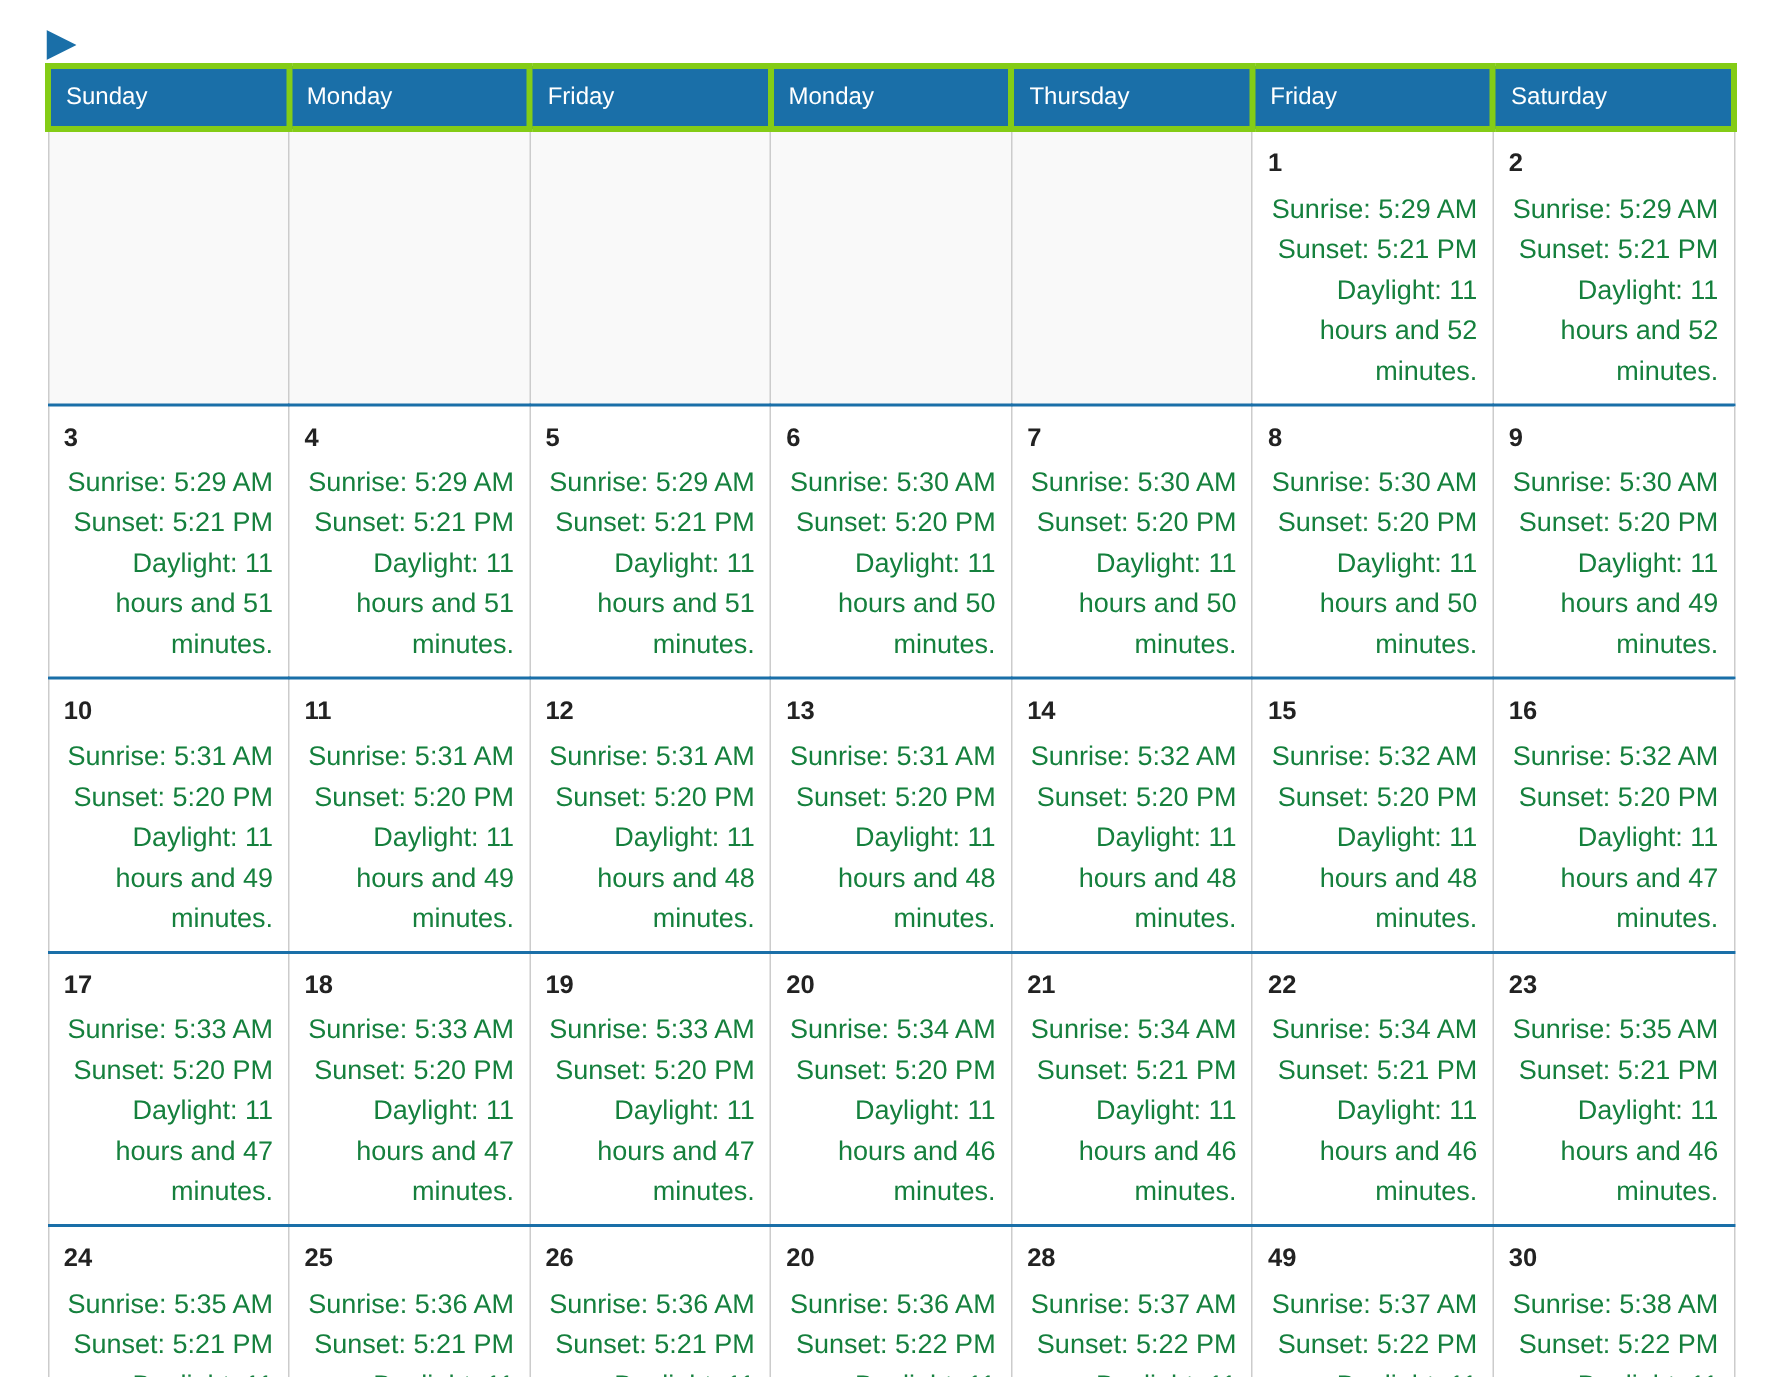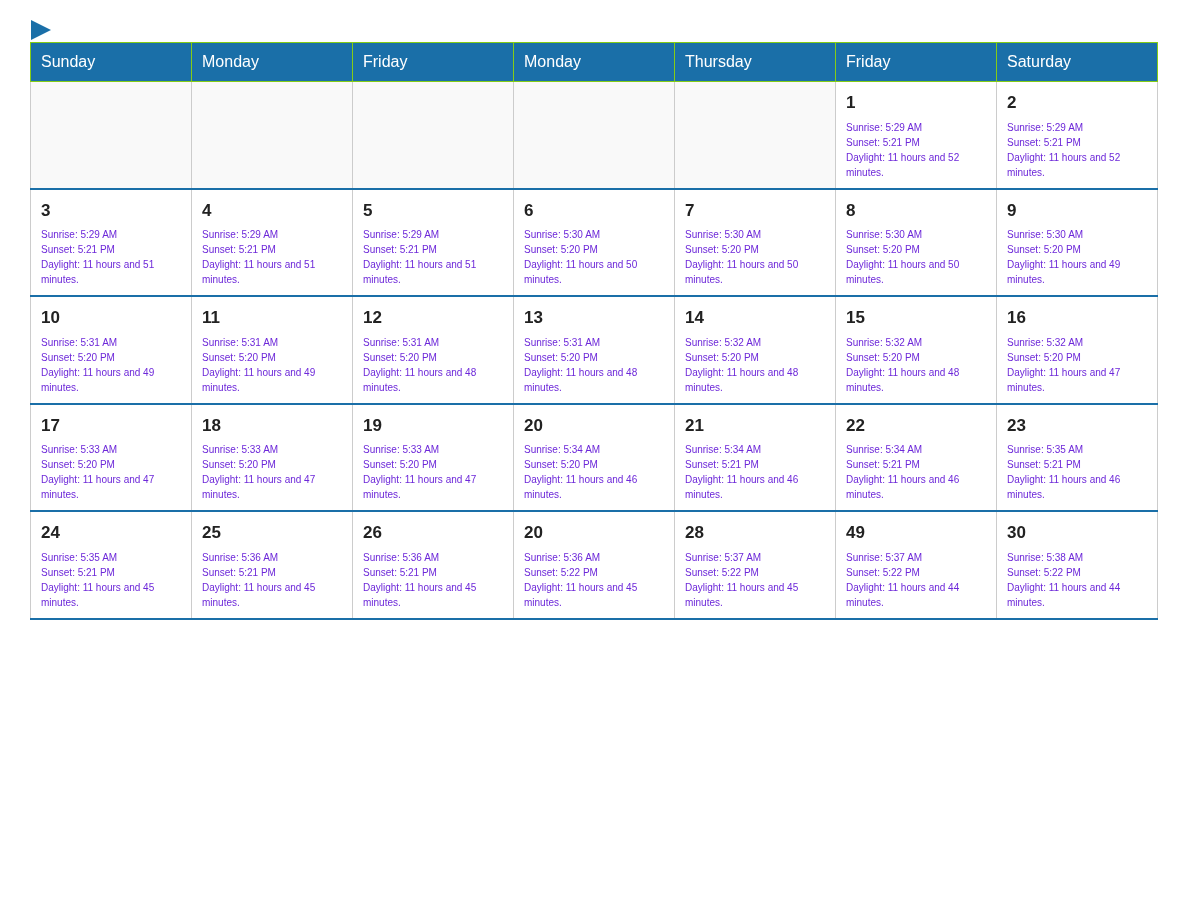--- a/index.html
+++ b/index.html
@@ -22,21 +22,21 @@
     }
     thead tr {
       background-color: #1a6fa8;
     }
     thead th {
       color: #fff;
       font-size: 16px;
       font-weight: normal;
       padding: 10px 10px;
       text-align: left;
-      border: 1px solid #84cc16;
+      border: 4px solid #84cc16;
     }
     tbody tr {
       border-bottom: 2px solid #1a6fa8;
     }
     tbody td {
       vertical-align: top;
       padding: 8px 10px;
       border-right: 1px solid #ccc;
       border-left: 1px solid #ccc;
       min-height: 100px;
@@ -46,22 +46,23 @@
       line-height: 1.5;
     }
     .day-number {
       font-size: 17px;
       font-weight: bold;
       color: #222;
       display: block;
       margin-bottom: 4px;
     }
     .day-info {
-      font-size: 10px;
-      color: #6d28d9;
+      font-size: 18px;
+      color: #15803d;
+      text-align: right;
     }
     .empty-cell {
       background: #f9f9f9;
     }
   </style>
 </head>
 <body>
 
 <div style="display:flex; justify-content:space-between; align-items:flex-start; margin-bottom:10px;">
   <div>

